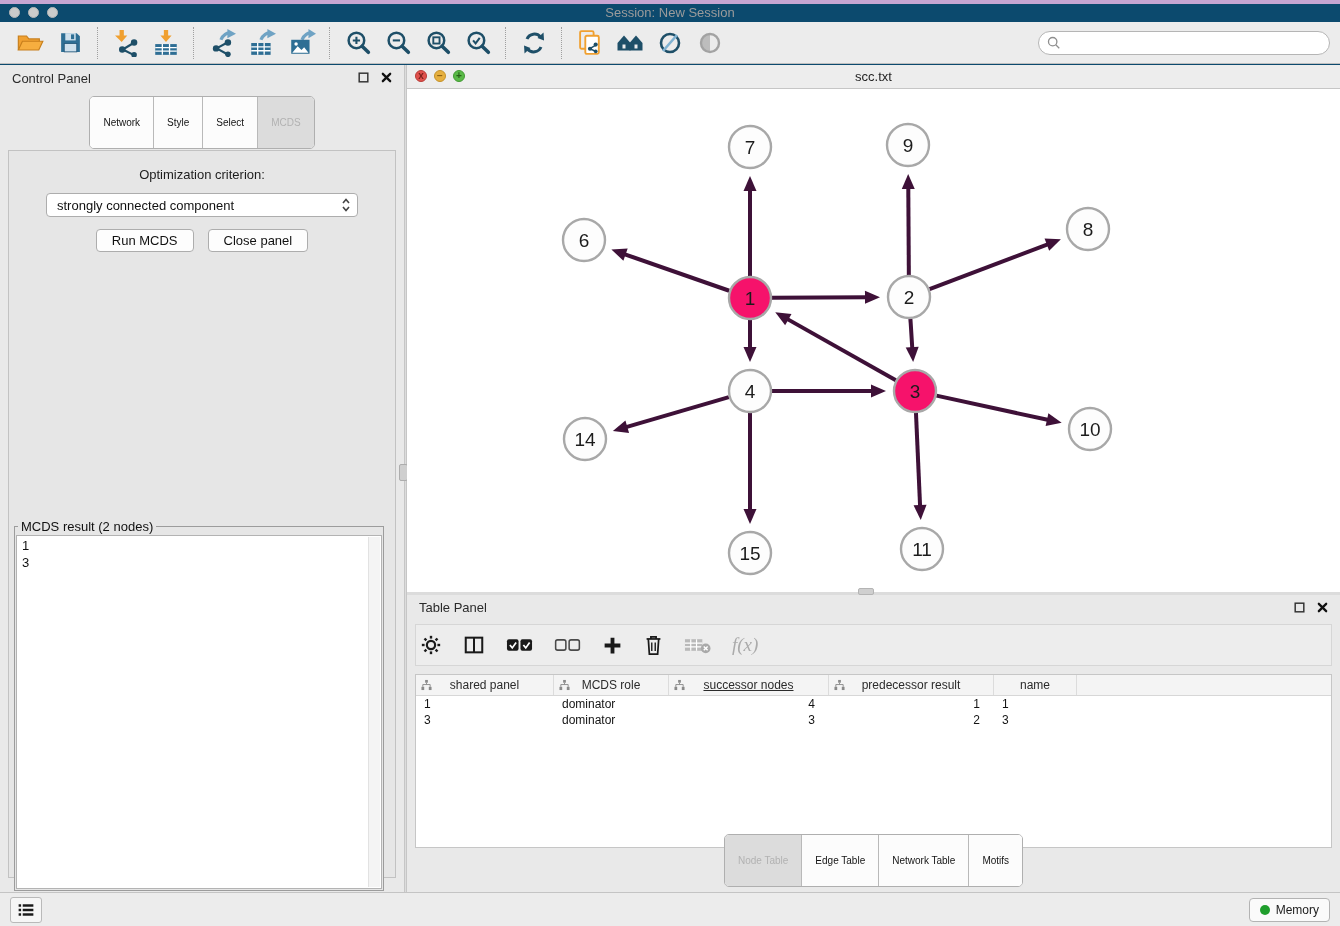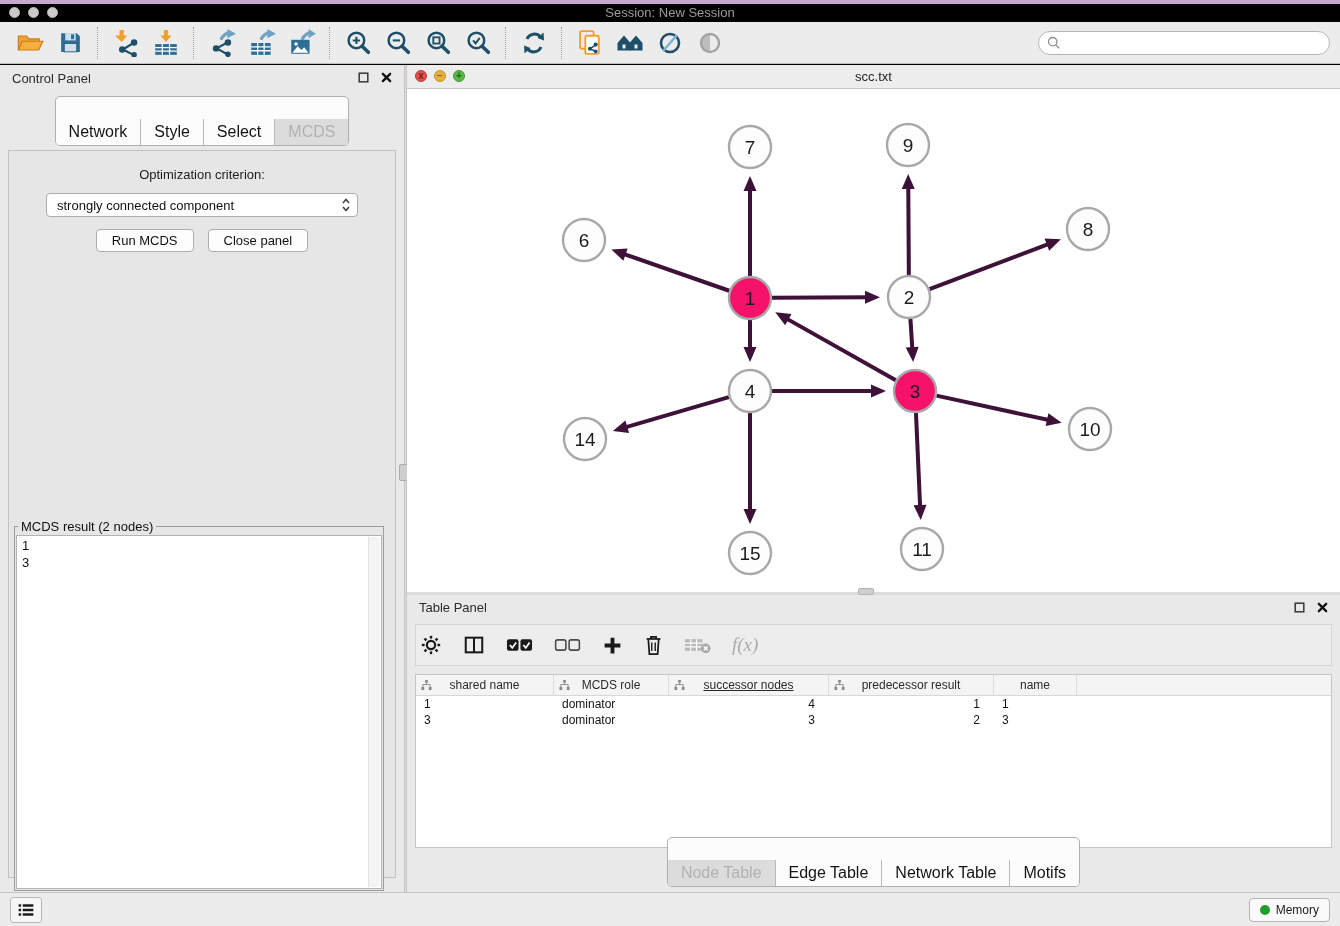--- a/index.html
+++ b/index.html
@@ -1,16 +1,16 @@
 <!DOCTYPE html>
 <html><head>
 <meta charset="utf-8">
 <style>
   html,body { margin:0; padding:0; background:#D8D8D8; }
-  .app { position:relative; width:1340px; height:926px; background:#000000;
+  .app { position:relative; width:1340px; height:926px; background:#0c4a6e;
          font-family:"Liberation Sans", sans-serif; overflow:hidden; user-select:none; }
 
   
   .top-strip { position:absolute; top:0; left:0; right:0; height:4px; background:#C7A6D2; }
   .titlebar { position:absolute; top:4px; left:0; right:0; height:18px; }
   .dots { position:absolute; left:9px; top:3px; display:flex; gap:8px; }
   .dot { width:11px; height:11px; border-radius:50%; background:#CBCBCB; border:1px solid #B6B6B6; box-sizing:border-box; }
   .title-text { width:100%; text-align:center; font-size:13px; color:#9B9B9B; line-height:18px; }
 
   .toolbar { position:absolute; top:22px; left:0; right:0; height:42px; display:flex; align-items:center;
@@ -22,21 +22,21 @@
             background:#fff; display:flex; align-items:center; padding:0 8px; box-sizing:border-box; }
   .search input { border:none; outline:none; flex:1; font-size:13px; font-family:"Liberation Sans",sans-serif; background:transparent; margin-left:6px; }
 
   
   .control-panel { position:absolute; top:65px; left:0; width:404px; height:827px; background:#E9E9E9; }
   .cp-header { height:26px; display:flex; align-items:center; padding:0 12px; }
   .panel-title { font-size:13px; color:#2B2B2B; }
   .panel-btns { margin-left:auto; display:flex; gap:12px; align-items:center; }
   .cp-tabs-row { position:absolute; top:31px; left:0; right:0; display:flex; justify-content:center; }
   .tabgroup { display:inline-flex; border:1px solid #AFAFAF; border-radius:5px; overflow:hidden; background:#FCFCFC; }
-  .tab { padding:4px 13px; font-size:16px; color:#141414; background:#FCFCFC; border-right:1px solid #B9B9B9; white-space:nowrap;margin-top:22px; }
+  .tab { padding:20px 13px; font-size:10px; color:#141414; background:#FCFCFC; border-right:1px solid #B9B9B9; white-space:nowrap; }
   .tab:last-child { border-right:none; }
   .tab.active { background:#DCDCDC; color:#B2B2B2; }
   .cp-box { position:absolute; top:57px; left:8px; right:8px; bottom:14px; border:1px solid #C2C2C2; background:#E6E6E6;margin-top:28px; }
   .opt-label { margin-top:16px; text-align:center; font-size:13px; color:#1D1D1D; }
   .select { margin:11px auto 0; width:312px; height:24px; background:#fff; border:1px solid #ADADAD; border-radius:4px;
             display:flex; align-items:center; padding:0 6px 0 10px; box-sizing:border-box; font-size:13px; color:#111; }
   .select .sel-text { flex:1; }
   .btn-row { margin-top:12px; display:flex; justify-content:center; gap:14px; }
   .btn { background:#FDFDFD; border:1px solid #ADADAD; border-radius:4px; padding:3px 15px; font-size:13px; color:#111; }
   fieldset.mcds { position:absolute; top:368px; left:5px; right:11px; height:372px; margin:0; padding:1px;
@@ -502,21 +502,21 @@
 
     <div class="tp-tablebox">
       <div class="thead" id="table-header">
           <div class="th" style="width: 138px;">
             <svg class="tree" width="11" height="12" viewBox="0 0 12 12">
               <rect x="4.5" y="0.5" width="3" height="3" fill="#8A8A8A"></rect>
               <path d="M6 3.5 v2 M2 5.5 h8 M2 5.5 v2.5 M10 5.5 v2.5" stroke="#8A8A8A" fill="none"></path>
               <rect x="0.5" y="8" width="3" height="3.5" fill="#8A8A8A"></rect>
               <rect x="8.5" y="8" width="3" height="3.5" fill="#8A8A8A"></rect>
             </svg>
-            <span>shared name</span>
+            <span>shared panel</span>
           </div>
           <div class="th" style="width: 115px;">
             <svg class="tree" width="11" height="12" viewBox="0 0 12 12">
               <rect x="4.5" y="0.5" width="3" height="3" fill="#8A8A8A"></rect>
               <path d="M6 3.5 v2 M2 5.5 h8 M2 5.5 v2.5 M10 5.5 v2.5" stroke="#8A8A8A" fill="none"></path>
               <rect x="0.5" y="8" width="3" height="3.5" fill="#8A8A8A"></rect>
               <rect x="8.5" y="8" width="3" height="3.5" fill="#8A8A8A"></rect>
             </svg>
             <span>MCDS role</span>
           </div>

